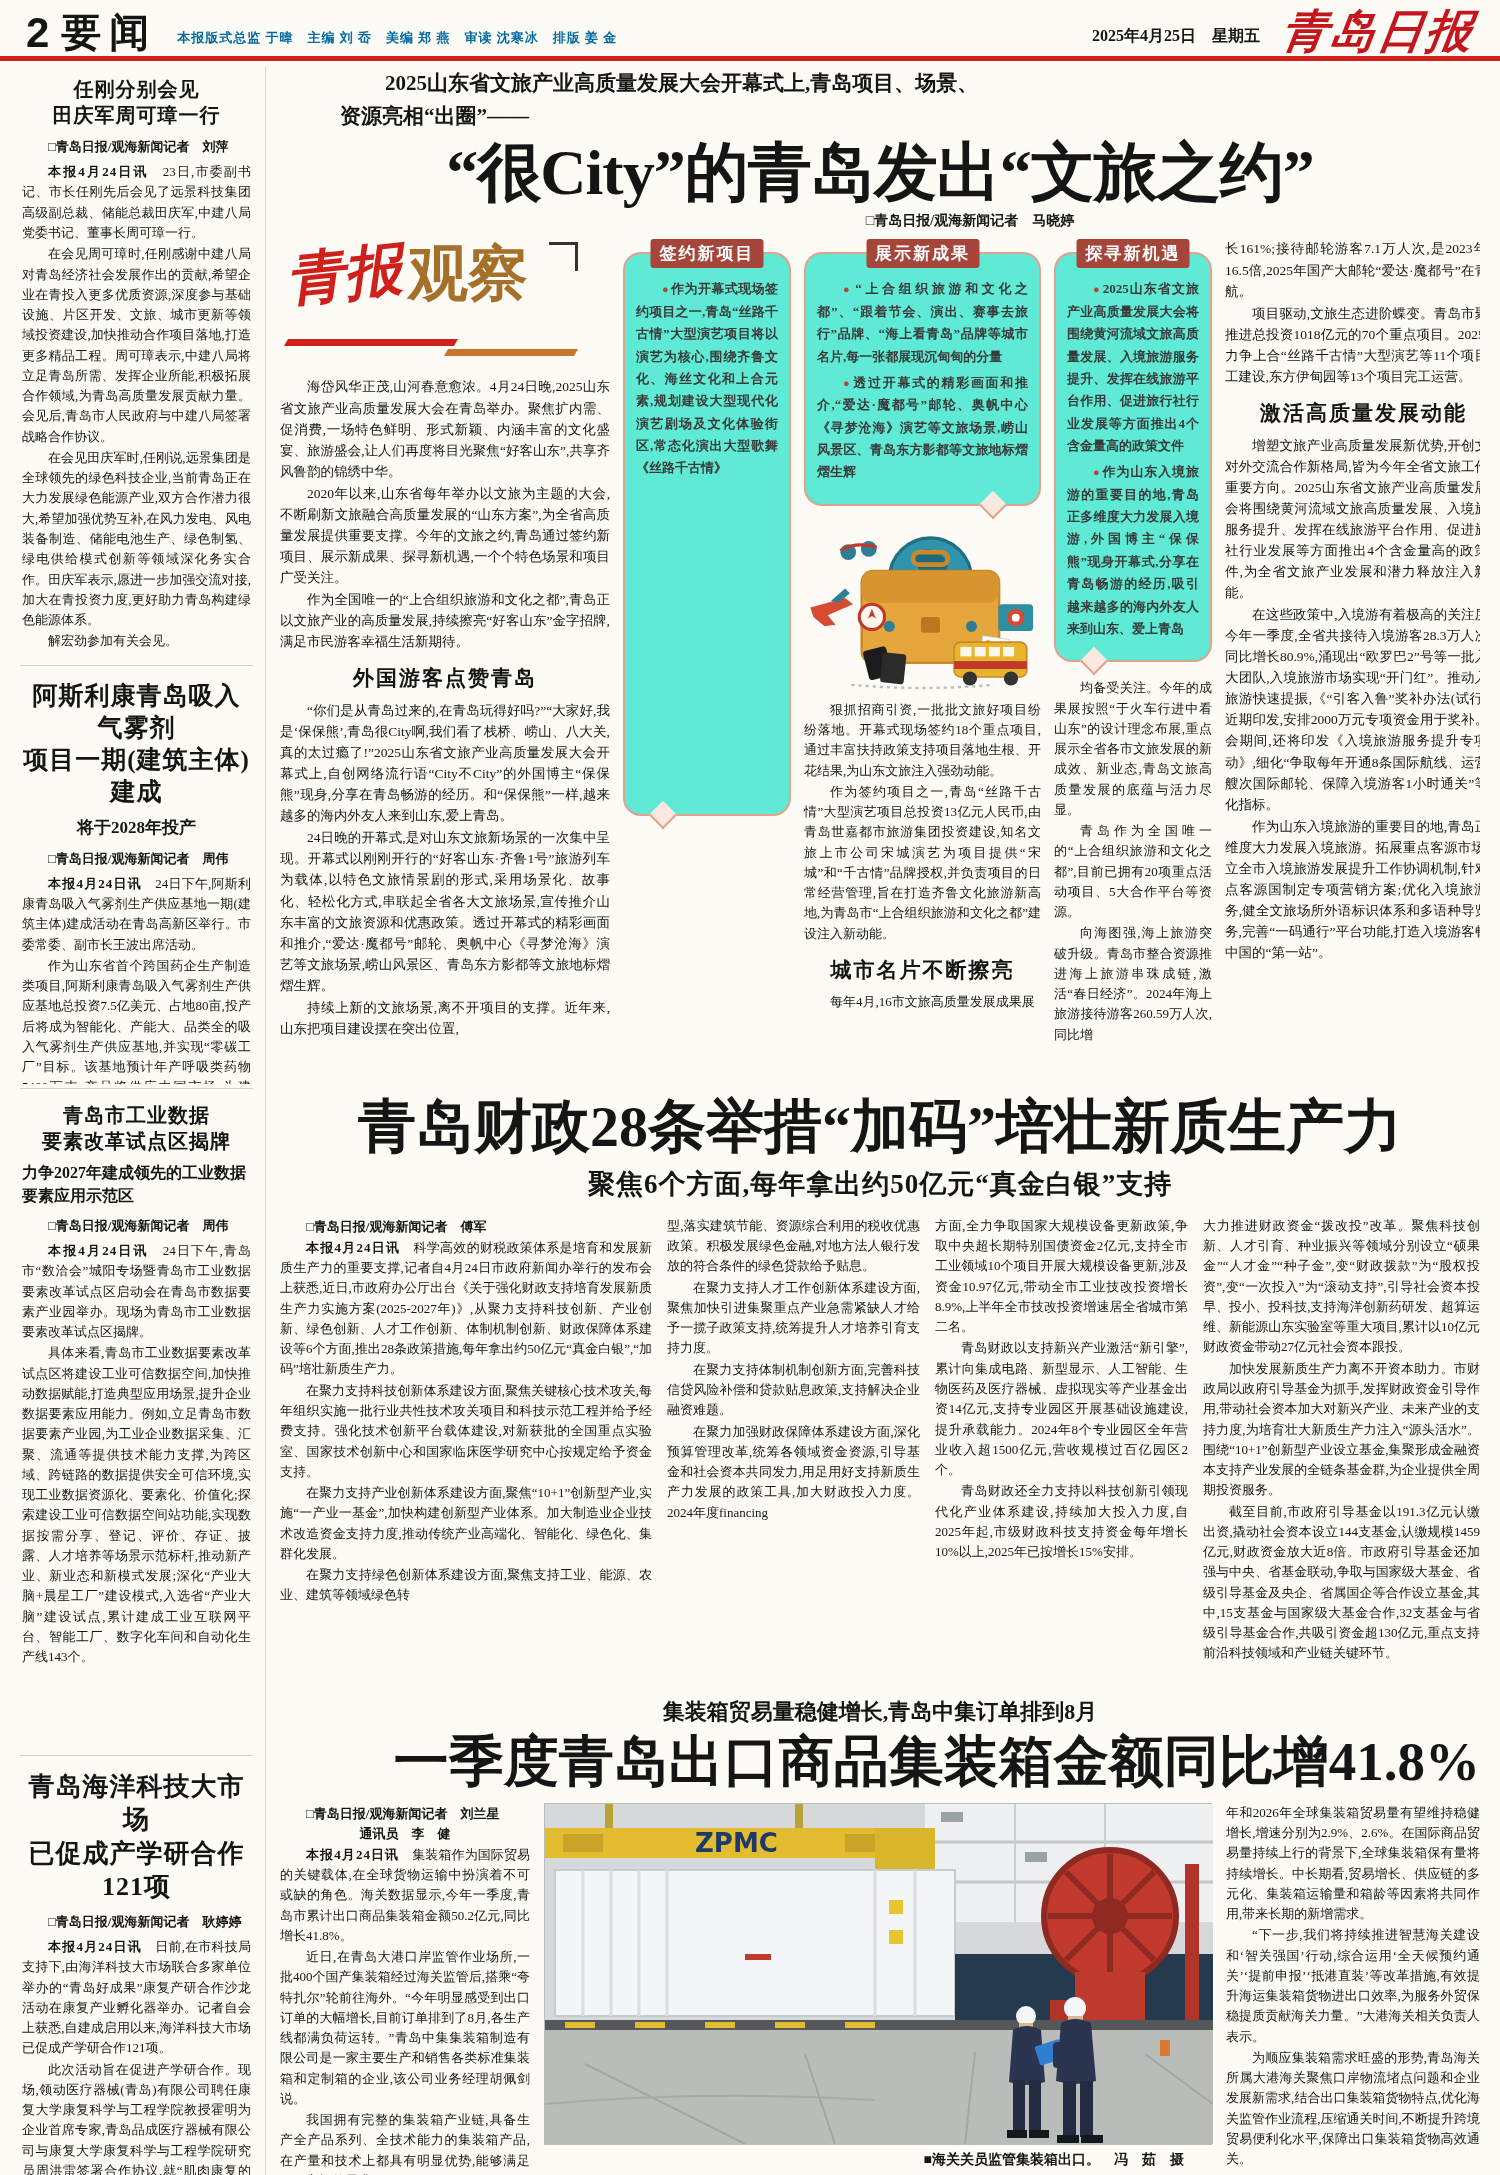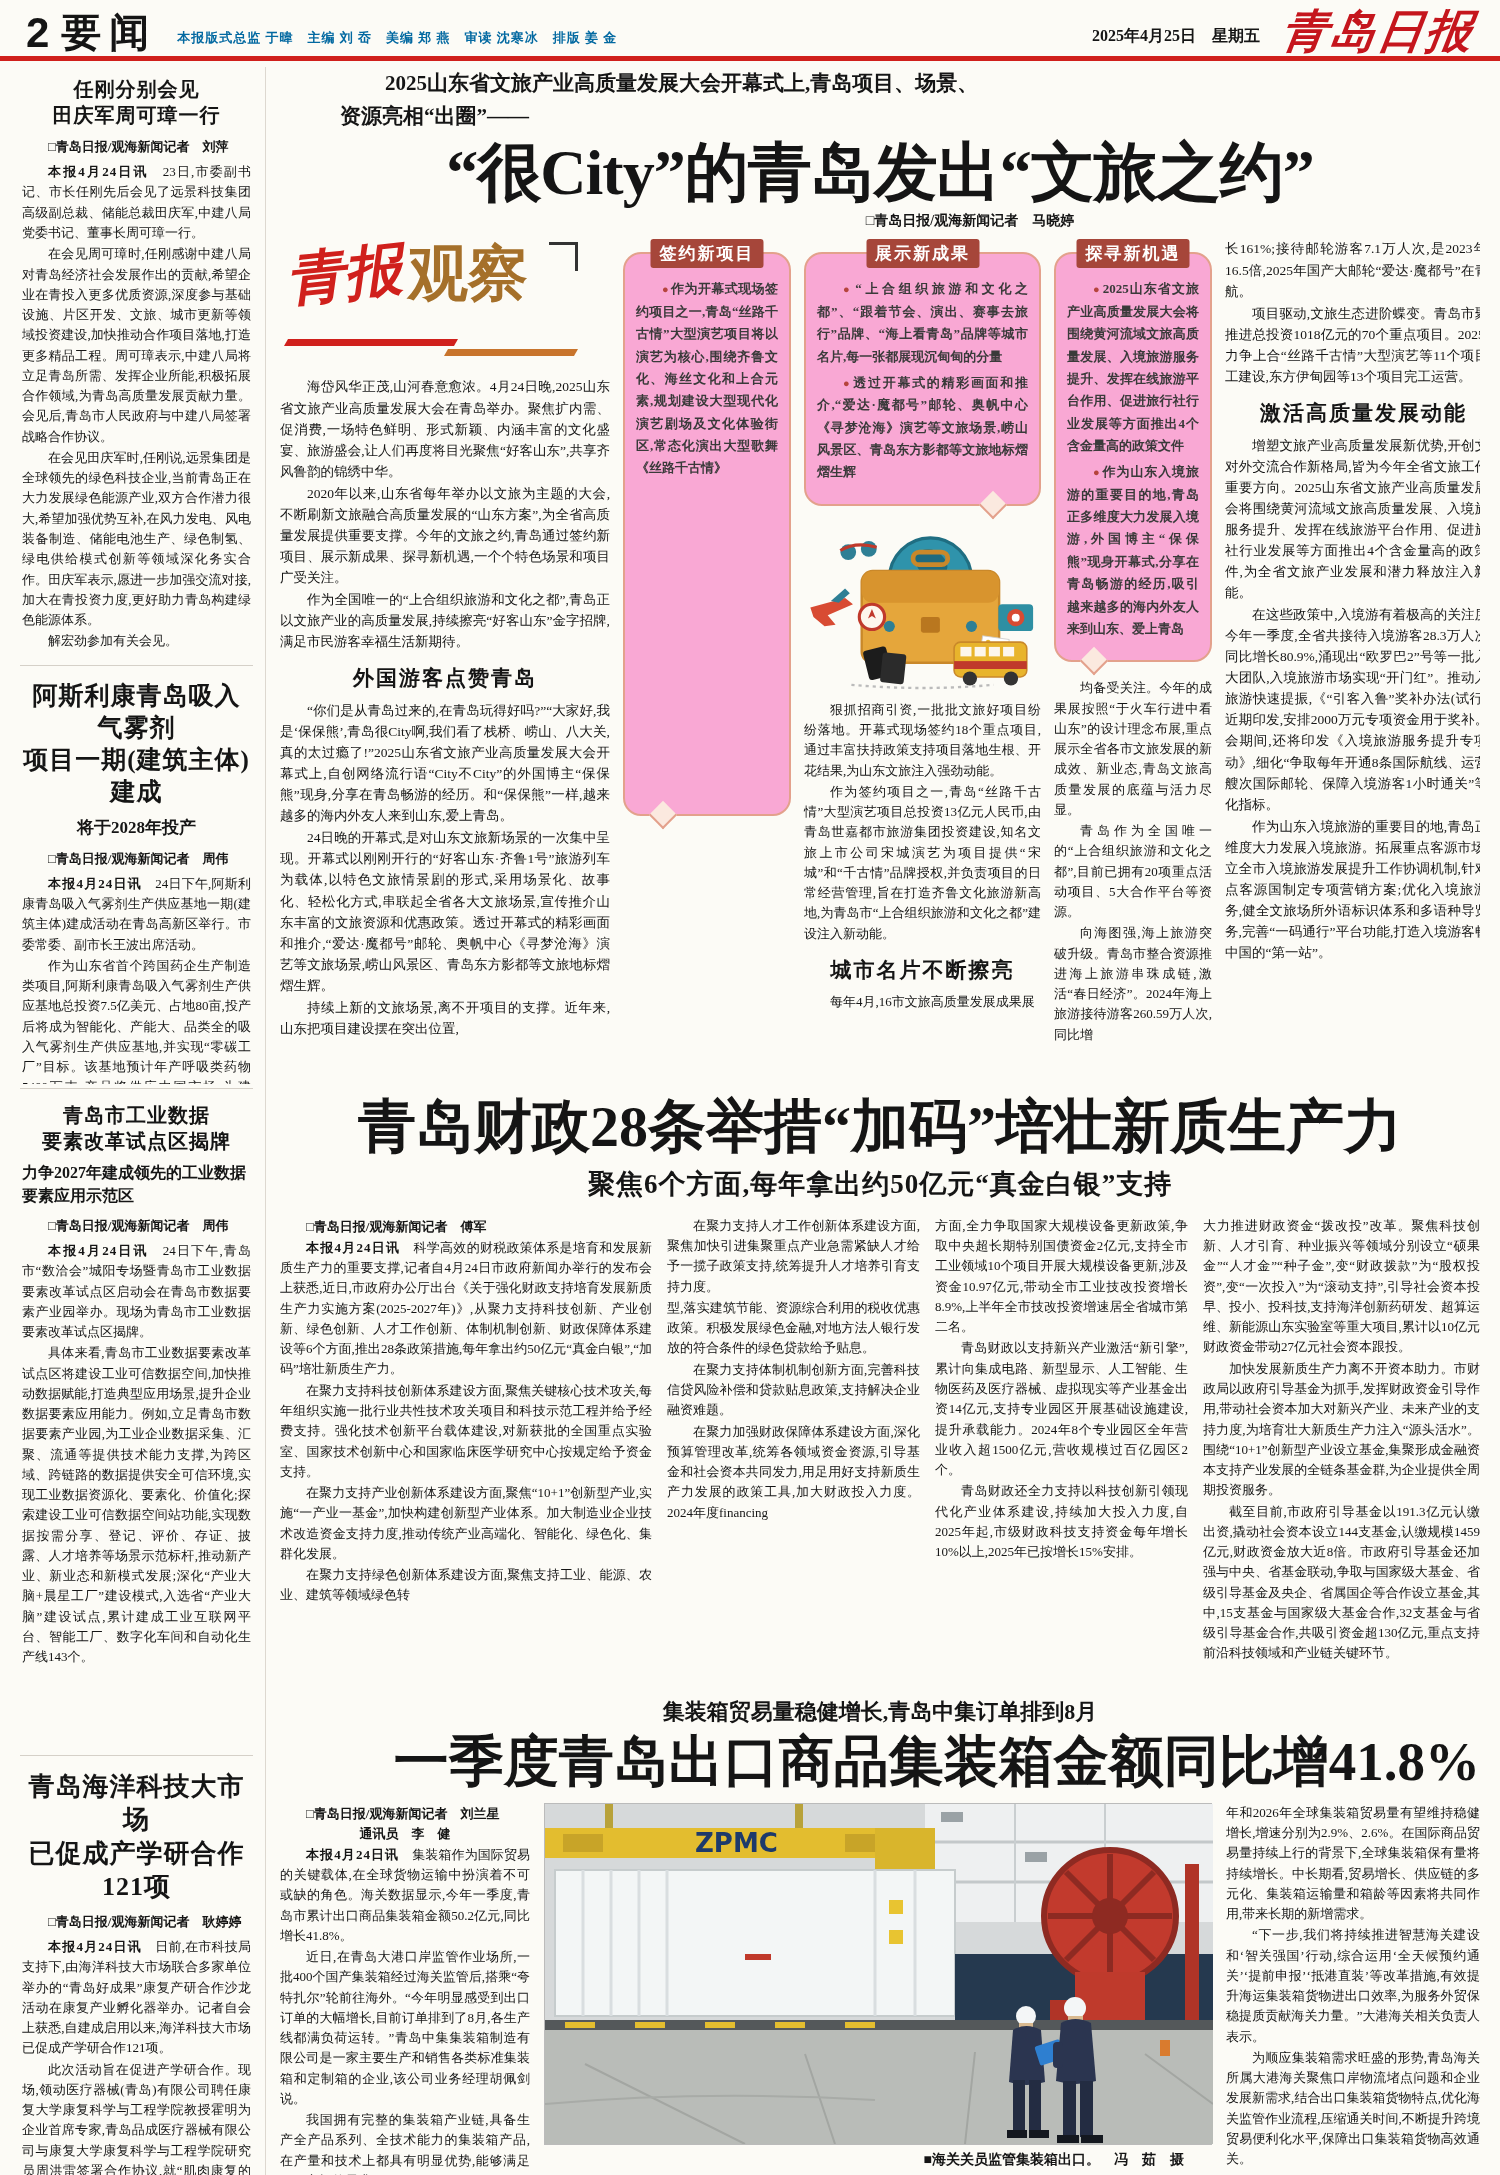--- a/index.html
+++ b/index.html
@@ -42,21 +42,21 @@
   .colE{width:277px;flex:none;}
   .subhead{text-align:center;font-size:21px;font-weight:900;letter-spacing:2px;margin:12px 0 8px 0;}
   
   .obs-logo{position:relative;height:118px;margin:6px 0 14px 6px;width:300px;}
   .obs-p1{font-size:58px;color:#d0201c;font-weight:bold;font-style:italic;transform:rotate(-6deg);display:inline-block;line-height:1;}
   .obs-p2{font-size:60px;color:#a5702a;font-weight:900;line-height:1;display:inline-block;margin-left:2px;}
   .obs-bracket{position:absolute;top:-2px;right:8px;width:26px;height:26px;border-top:3px solid #333;border-right:3px solid #333;}
   .bar-red{position:absolute;left:0;bottom:16px;width:170px;height:7px;background:#d0201c;transform:skewX(-30deg);}
   .bar-orange{position:absolute;left:160px;bottom:6px;width:130px;height:7px;background:#c8742c;transform:skewX(-30deg);}
   
-  .pinkbox{background:#f9a8d4;border:2px solid #e3a18c;border-radius:18px;padding:24px 11px 16px 11px;
+  .pinkbox{background:#5eead4;border:2px solid #e3a18c;border-radius:18px;padding:24px 11px 16px 11px;
            position:relative;margin-top:14px;}
   .pinkbox .tab{position:absolute;top:-15px;left:50%;transform:translateX(-50%);background:#a6463a;color:#fff;
                 font-weight:bold;font-size:17px;letter-spacing:2px;padding:3px 9px;border-radius:3px;white-space:nowrap;
                 font-family:"Liberation Sans","DejaVu Sans",sans-serif;}
   .pinkbox p{font-size:13px;font-weight:600;line-height:1.72;text-align:justify;text-indent:2em;margin:0 0 4px 0;color:#3a3a3a;}
   .pinkbox .blt{color:#b5443c;font-size:11px;margin-right:2px;}
   .tail-bl::after,.tail-br::after{content:"";position:absolute;bottom:-11px;width:18px;height:18px;background:#fbe9df;
         border-right:2px solid #e3a18c;border-bottom:2px solid #e3a18c;transform:rotate(45deg);}
   .tail-bl::after{left:28px;}
   .tail-br::after{right:36px;}
@@ -272,22 +272,22 @@
         <div class="subtitle2">聚焦6个方面,每年拿出约50亿元“真金白银”支持</div>
         <div class="mid-body">
           <div class="mcol1">
             <div class="byline2">□青岛日报/观海新闻记者　傅军</div>
             <p class="body"><b>本报4月24日讯</b>　<span>科学高效的财税政策体系是培育和发展新质生产力的重要支撑,记者自4月24日市政府新闻办举行的发布会上获悉,近日,市政府办公厅出台《关于强化财政支持培育发展新质生产力实施方案(2025-2027年)》,从聚力支持科技创新、产业创新、绿色创新、人才工作创新、体制机制创新、财政保障体系建设等6个方面,推出28条政策措施,每年拿出约50亿元“真金白银”,“加码”培壮新质生产力。</span></p>
             <p class="body">在聚力支持科技创新体系建设方面,聚焦关键核心技术攻关,每年组织实施一批行业共性技术攻关项目和科技示范工程并给予经费支持。强化技术创新平台载体建设,对新获批的全国重点实验室、国家技术创新中心和国家临床医学研究中心按规定给予资金支持。</p>
             <p class="body">在聚力支持产业创新体系建设方面,聚焦“10+1”创新型产业,实施“一产业一基金”,加快构建创新型产业体系。加大制造业企业技术改造资金支持力度,推动传统产业高端化、智能化、绿色化、集群化发展。</p>
             <p class="body">在聚力支持绿色创新体系建设方面,聚焦支持工业、能源、农业、建筑等领域绿色转</p>
           </div>
           <div class="mcol2">
+            <p class="body" style="text-indent:0">型,落实建筑节能、资源综合利用的税收优惠政策。积极发展绿色金融,对地方法人银行发放的符合条件的绿色贷款给予贴息。</p>
             <p class="body">在聚力支持人才工作创新体系建设方面,聚焦加快引进集聚重点产业急需紧缺人才给予一揽子政策支持,统筹提升人才培养引育支持力度。</p>
-            <p class="body" style="text-indent:0">型,落实建筑节能、资源综合利用的税收优惠政策。积极发展绿色金融,对地方法人银行发放的符合条件的绿色贷款给予贴息。</p>
             <p class="body">在聚力支持体制机制创新方面,完善科技信贷风险补偿和贷款贴息政策,支持解决企业融资难题。</p>
             <p class="body">在聚力加强财政保障体系建设方面,深化预算管理改革,统筹各领域资金资源,引导基金和社会资本共同发力,用足用好支持新质生产力发展的政策工具,加大财政投入力度。2024年度financing</p>
           </div>
           <div class="mcol3">
             <p class="body" style="text-indent:0">方面,全力争取国家大规模设备更新政策,争取中央超长期特别国债资金2亿元,支持全市工业领域10个项目开展大规模设备更新,涉及资金10.97亿元,带动全市工业技改投资增长8.9%,上半年全市技改投资增速居全省城市第二名。</p>
             <p class="body">青岛财政以支持新兴产业激活“新引擎”,累计向集成电路、新型显示、人工智能、生物医药及医疗器械、虚拟现实等产业基金出资14亿元,支持专业园区开展基础设施建设,提升承载能力。2024年8个专业园区全年营业收入超1500亿元,营收规模过百亿园区2个。</p>
             <p class="body">青岛财政还全力支持以科技创新引领现代化产业体系建设,持续加大投入力度,自2025年起,市级财政科技支持资金每年增长10%以上,2025年已按增长15%安排。</p>
           </div>
           <div class="mcol4">
             <p class="body" style="text-indent:0">大力推进财政资金“拨改投”改革。聚焦科技创新、人才引育、种业振兴等领域分别设立“硕果金”“人才金”“种子金”,变“财政拨款”为“股权投资”,变“一次投入”为“滚动支持”,引导社会资本投早、投小、投科技,支持海洋创新药研发、超算运维、新能源山东实验室等重大项目,累计以10亿元财政资金带动27亿元社会资本跟投。</p>

